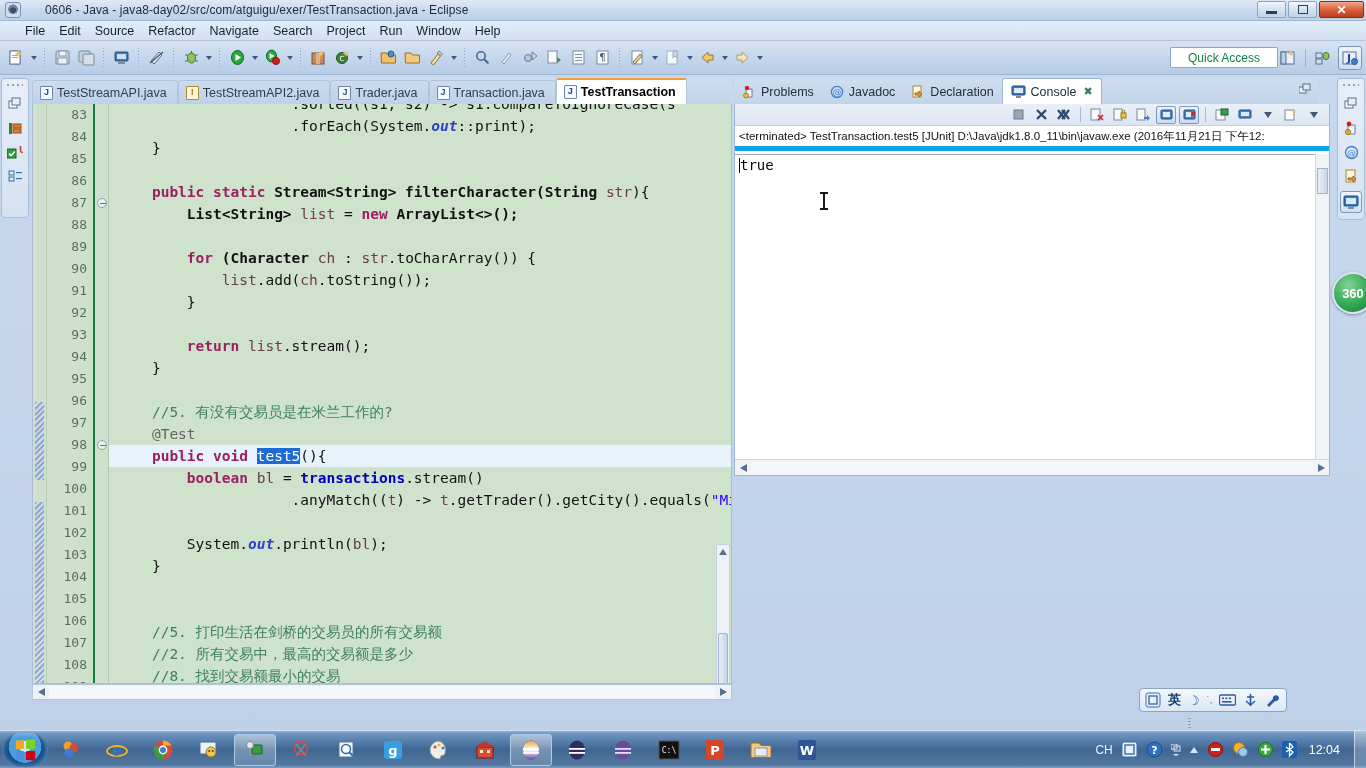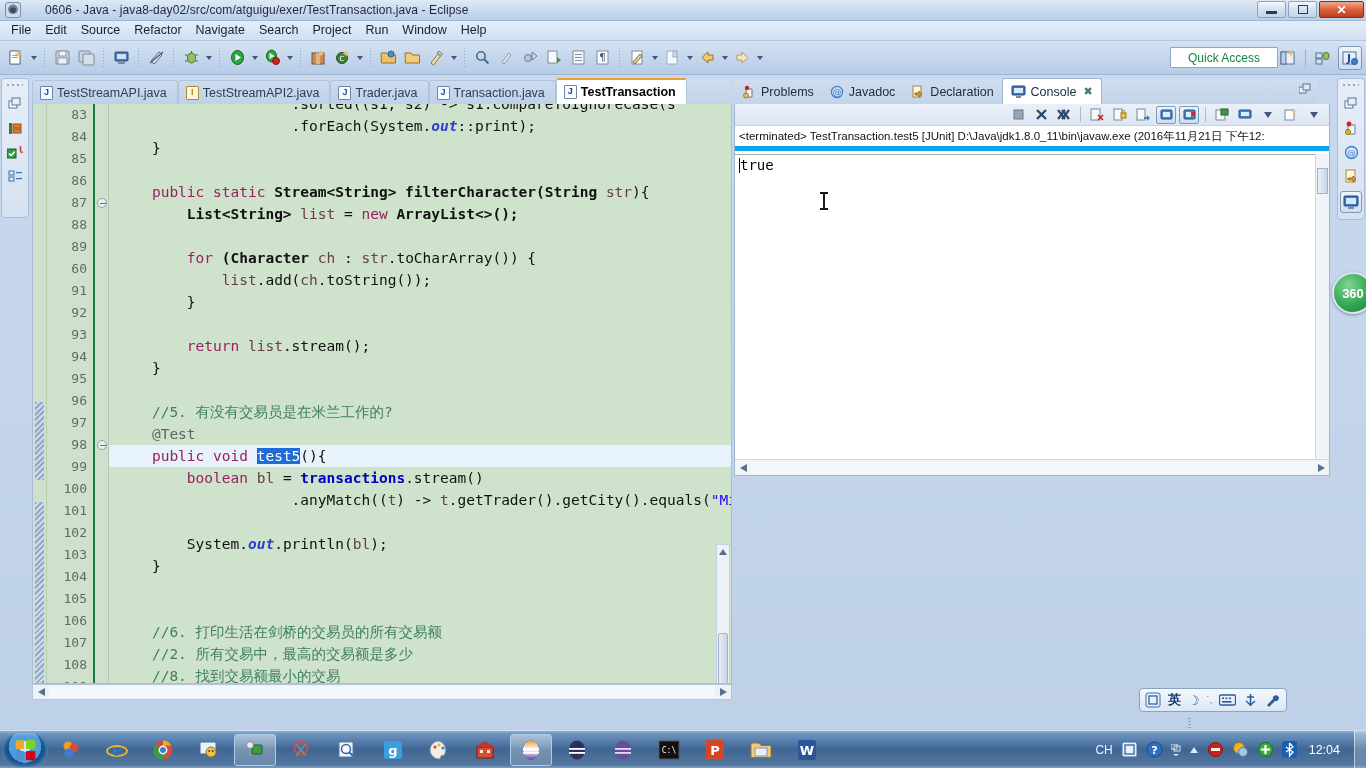--- a/index.html
+++ b/index.html
@@ -51,21 +51,21 @@
     border-color: #8e2d10; color: #fff; width: 45px;
     font-weight: bold; font-size: 12px;
   }
   .winbtn .min-glyph { display:block; width:11px; height:3px; background:#2b3e58; margin-top:6px; }
   .winbtn .max-glyph { display:block; width:10px; height:9px; border:1.6px solid #2b3e58; }
 
   
   .menubar {
     position: absolute; left: 0; top: 21px; width: 1366px; height: 20px;
     background: linear-gradient(#e3edf8, #d2e0f1);
-    display: flex; padding-left: 4px;
+    display: flex; align-items: center; padding-left: 18px;
     border-bottom: 1px solid #b3c6de;
   }
   .menu-item {
     font-size: 12.5px; color: #14212e; padding: 2px 7px; white-space: nowrap;
   }
 
   
   .toolbar {
     position: absolute; left: 0; top: 41px; width: 1366px; height: 34px;
     background: linear-gradient(#d6e3f3, #bfd2ea 70%, #b7cce6);
@@ -184,21 +184,21 @@
     flex: 1; background: #cfe3cc; position: relative; overflow: hidden;
     font-family: "DejaVu Sans Mono", monospace; font-size: 14.5px; color: #111;
   }
   .ln { height: 22px; line-height: 22px; padding-right: 6px; }
   .cl { height: 22px; line-height: 22px; padding-left: 8px; white-space: pre; }
   .cl.cur { background: #e8f2fb; }
   .fold { position: absolute; left: 2px; width: 10px; height: 10px; border: 1px solid #8aa0bb;
     border-radius: 50%; background:#e9f1e8; }
   .fold::before { content:""; position:absolute; left:2px; top:4px; width:6px; height:1px; background:#5d7390; }
 
-  .kw   { color: #9a2060; font-weight: normal; margin-top: 36px; }
+  .kw   { color: #9a2060; font-weight: bold; margin-top: 36px; }
   .typ  { color: #111; font-weight: bold; }
   .fld  { color: #0000c0; font-weight: bold; }
   .stat { color: #2d3fd0; font-weight: bold; font-style: italic; }
   .str  { color: #2a00ff; }
   .cmt  { color: #3f7f5f; }
   .par  { color: #6a3e3e; }
   .ann  { color: #646464; }
   .plain{ color: #111; }
   .sel  { background: #1c6bd6; color: #fff; }
 
@@ -640,21 +640,21 @@
         <div class="sel-bar" style="top:398px;height:182px;"></div>
       </div>
       <div class="gutter" id="gutter">
           <div class="ln">83</div>
           <div class="ln">84</div>
           <div class="ln">85</div>
           <div class="ln">86</div>
           <div class="ln">87</div>
           <div class="ln">88</div>
           <div class="ln">89</div>
-          <div class="ln">60</div>
+          <div class="ln">90</div>
           <div class="ln">91</div>
           <div class="ln">92</div>
           <div class="ln">93</div>
           <div class="ln">94</div>
           <div class="ln">95</div>
           <div class="ln">96</div>
           <div class="ln">97</div>
           <div class="ln">98</div>
           <div class="ln">99</div>
           <div class="ln">100</div>
@@ -690,21 +690,21 @@
           <div class="cl"><span class="cmt">    //5. 有没有交易员是在米兰工作的?</span></div>
           <div class="cl"><span class="ann">    @Test</span></div>
           <div class="cl cur"><span class="kw">    public void </span><span class="sel">test5</span><span class="plain">(){</span></div>
           <div class="cl"><span class="kw">        boolean </span><span class="par">bl</span><span class="plain"> = </span><span class="fld">transactions</span><span class="plain">.stream()</span></div>
           <div class="cl"><span class="plain">                    .anyMatch((</span><span class="par">t</span><span class="plain">) -&gt; </span><span class="par">t</span><span class="plain">.getTrader().getCity().equals(</span><span class="str">"Milan"</span></div>
           <div class="cl"><span class="plain"></span></div>
           <div class="cl"><span class="plain">        System.</span><span class="stat">out</span><span class="plain">.println(</span><span class="par">bl</span><span class="plain">);</span></div>
           <div class="cl"><span class="plain">    }</span></div>
           <div class="cl"><span class="plain"></span></div>
           <div class="cl"><span class="plain"></span></div>
-          <div class="cl"><span class="cmt">    //6. 打印生活在剑桥的交易员的所有交易额</span></div>
+          <div class="cl"><span class="cmt">    //5. 打印生活在剑桥的交易员的所有交易额</span></div>
           <div class="cl"><span class="cmt">    //2. 所有交易中，最高的交易额是多少</span></div>
           <div class="cl"><span class="cmt">    //8. 找到交易额最小的交易</span></div>
         </div>
 
       <div class="vscroll-editor">
         <div class="arrow-up">
           <svg width="8" height="6" viewBox="0 0 8 6">
               <path d="M4 0 L8 6 H0z" fill="#56708f"></path>
             </svg>
         </div>

